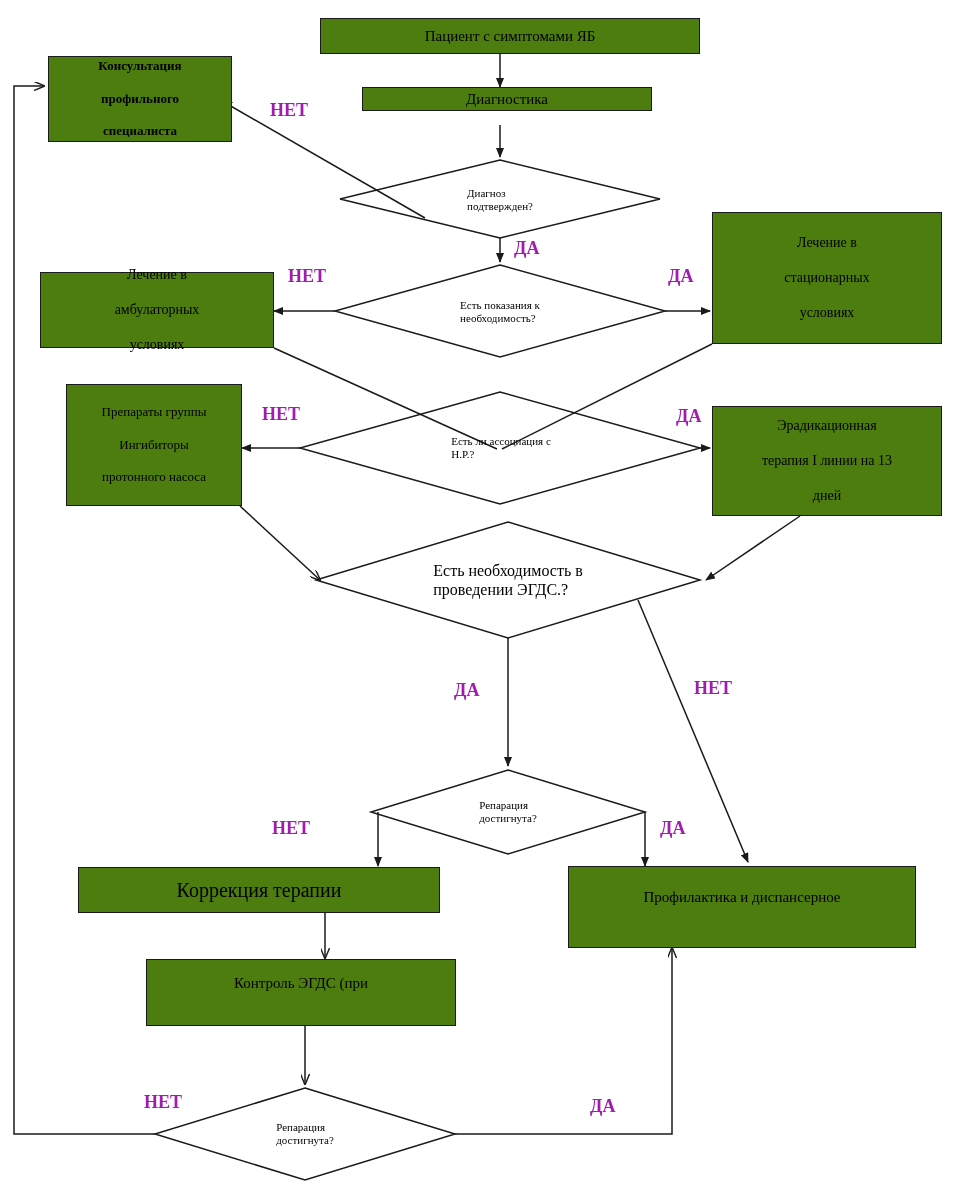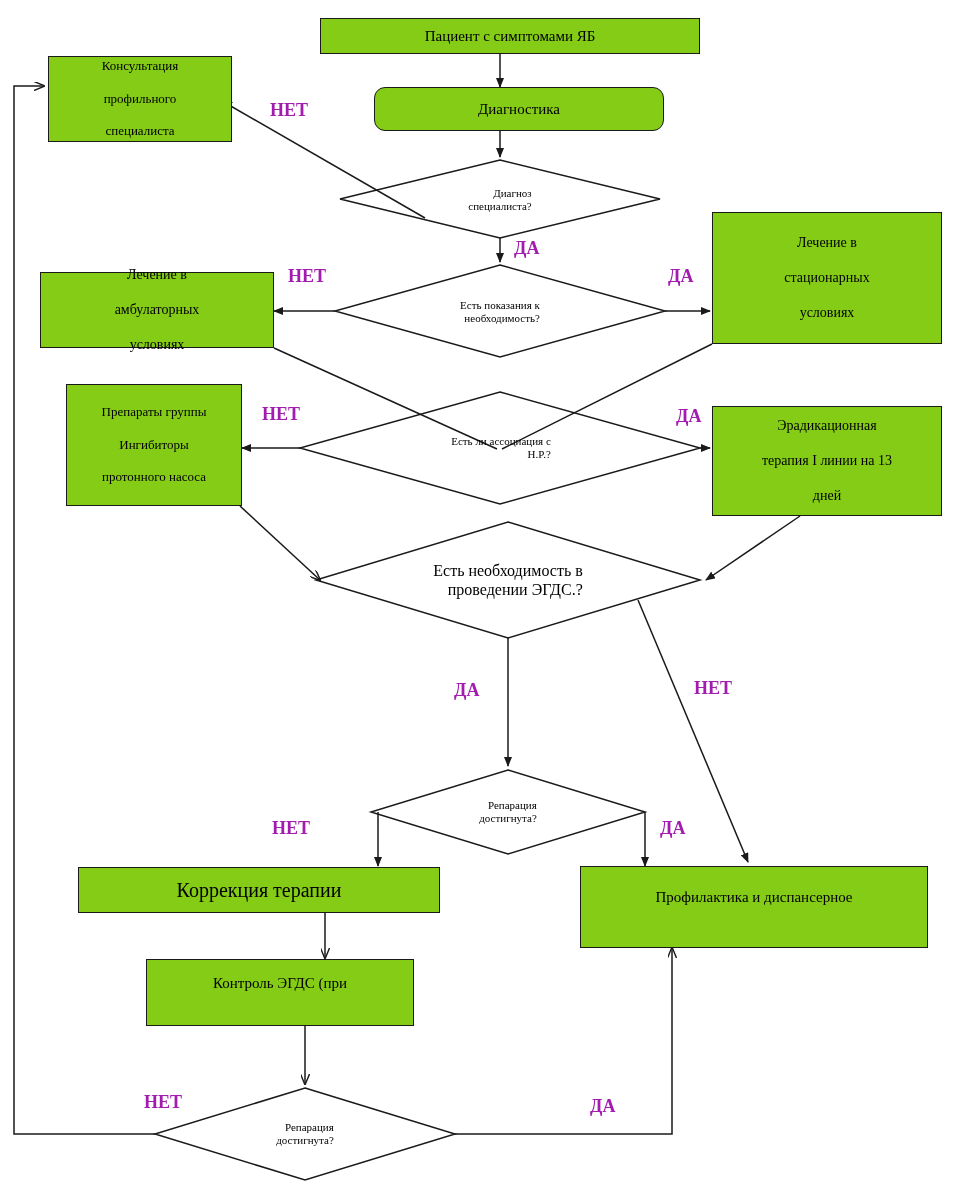--- a/index.html
+++ b/index.html
@@ -4,34 +4,34 @@
 <style>
   html,body{margin:0;padding:0;background:#ffffff;}
   body{
     font-family:"Liberation Serif", serif;
     width:974px;height:1184px;position:relative;overflow:hidden;
   }
   #diagram{position:absolute;left:0;top:0;width:974px;height:1184px;}
   .node-box{
     position:absolute;
     border:1.5px solid #1a1a1a;
-    background:#84cc16;
+    background:#4d7c0f;
     display:flex;align-items:center;justify-content:center;
     text-align:center;
     font-family:"Liberation Serif", serif;
     color:#000000;
     line-height:1.25;
     box-sizing:border-box;
     padding:2px 6px;
   }
   .node-box span{display:block;width:100%;}
   .diamond-label{
     position:absolute;
     display:flex;align-items:center;justify-content:center;
-    text-align:right;
+    text-align:left;
     font-family:"Liberation Serif", serif;
     color:#000000;
     line-height:1.2;
     pointer-events:none;
   }
   .edge-label{
     position:absolute;
     font-family:"Liberation Serif", serif;
     font-weight:bold;
     color:#a21caf;
@@ -103,29 +103,29 @@
 
     <path d="M155,1134 L40,1134 L40,1134"></path>
     <path d="M40,1134 L14,1134 L14,86 L44,86" marker-end="url(#arrowThin)"></path>
   </g>
 </svg>
 
 <div class="node-box" style="left:320px;top:18px;width:380px;height:36px;font-size:15px;">
   <span>Пациент с симптомами ЯБ</span>
 </div>
 
-<div class="node-box" style="left:48px;top:56px;width:184px;height:86px;font-size:13px;">
+<div class="node-box" style="left:48px;top:56px;width:184px;height:86px;font-size:13px;font-weight:bold;">
   <span>
     <span>Консультация</span><br>
     <span>профильного</span><br>
     <span>специалиста</span>
   </span>
 </div>
 
-<div class="node-box" style="left:374px;top:87px;width:290px;height:44px;font-size:15px;border-radius:11px;">
+<div class="node-box" style="left:362px;top:87px;width:290px;height:24px;font-size:15px;">
   <span>Диагностика</span>
 </div>
 
 <div class="node-box" style="left:712px;top:212px;width:230px;height:132px;font-size:14px;">
   <span>
     <span>Лечение в</span><br>
     <span>стационарных</span><br>
     <span>условиях</span>
   </span>
 </div>
@@ -151,36 +151,36 @@
     <span>Эрадикационная</span><br>
     <span>терапия I линии на 13</span><br>
     <span>дней</span>
   </span>
 </div>
 
 <div class="node-box" style="left:78px;top:867px;width:362px;height:46px;font-size:20px;">
   <span>Коррекция терапии</span>
 </div>
 
-<div class="node-box" style="left:580px;top:866px;width:348px;height:82px;font-size:15px;">
+<div class="node-box" style="left:568px;top:866px;width:348px;height:82px;font-size:15px;">
   <span>
     <span>Профилактика и диспансерное</span><br>
   </span>
 </div>
 
-<div class="node-box" style="left:146px;top:959px;width:268px;height:67px;font-size:15px;">
+<div class="node-box" style="left:146px;top:959px;width:310px;height:67px;font-size:15px;">
   <span>
     <span>Контроль ЭГДС (при</span><br>
   </span>
 </div>
 
 <div class="diamond-label" style="left:420px;top:178px;width:160px;height:44px;font-size:11px;">
   <span>
     <span>Диагноз</span><br>
-    <span>специалиста?</span>
+    <span>подтвержден?</span>
   </span>
 </div>
 
 <div class="diamond-label" style="left:418px;top:290px;width:164px;height:44px;font-size:11px;">
   <span>
     <span>Есть показания к</span><br>
     <span>необходимость?</span>
   </span>
 </div>
 

